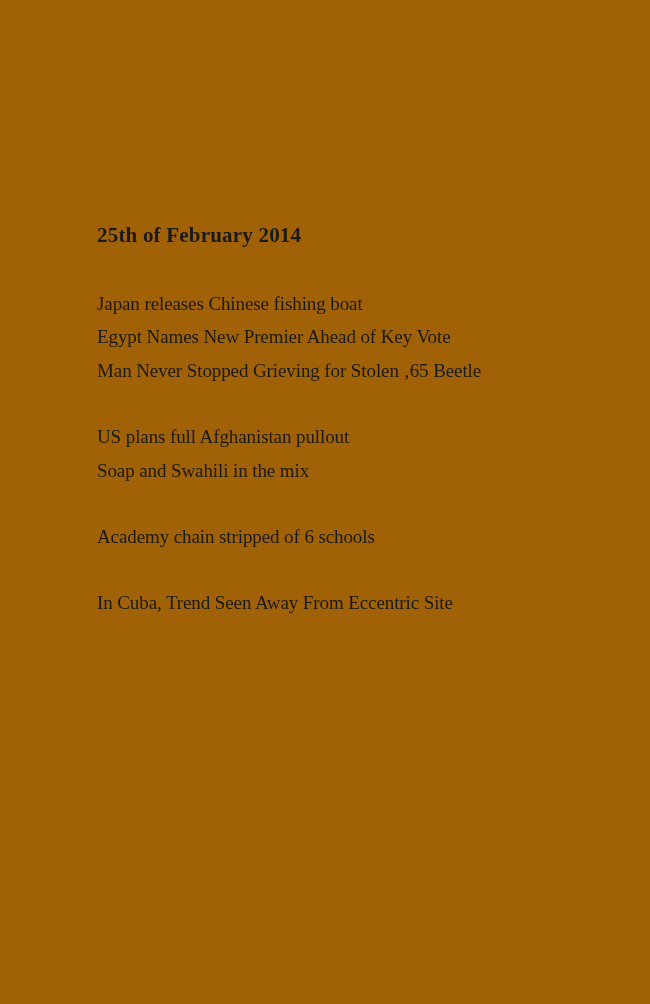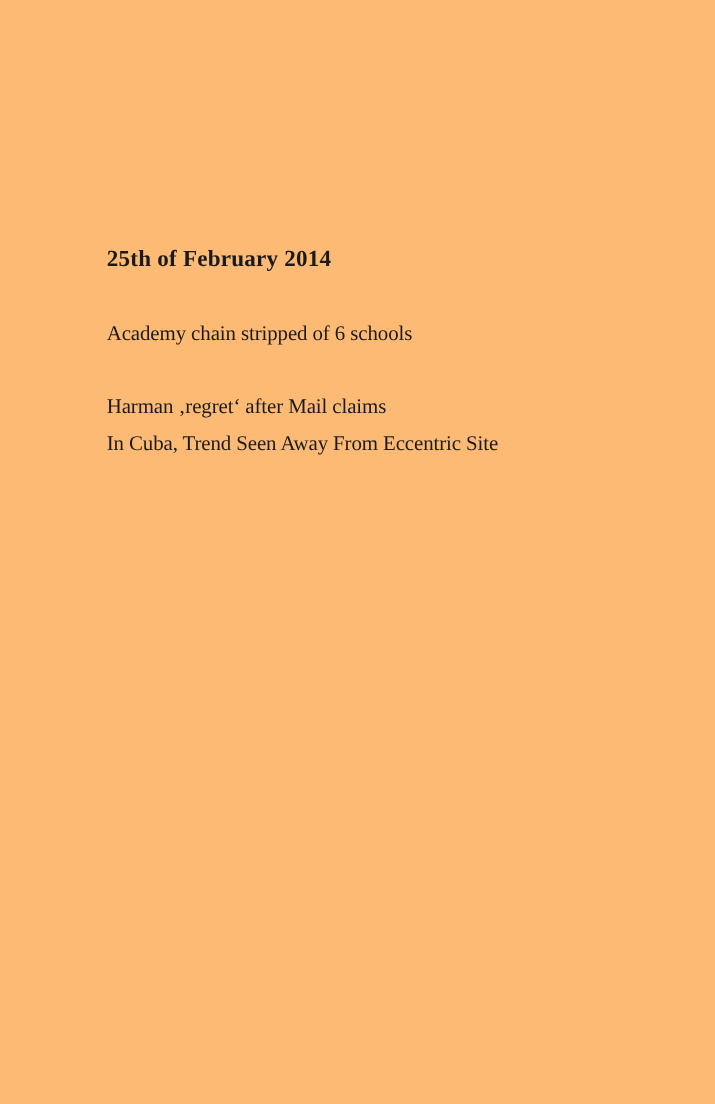--- a/index.html
+++ b/index.html
@@ -4,21 +4,21 @@
 <style>
   html, body {
     margin: 0;
     padding: 0;
     background: #ffffff;
   }
   .page {
     position: relative;
     width: 650px;
     height: 1004px;
-    background: #fdba74;
+    background: #a16207;
     overflow: hidden;
     font-family: "Liberation Serif", "DejaVu Serif", serif;
     color: #1a1a1a;
   }
   .content {
     position: absolute;
     top: 220px;
     left: 97px;
     right: 30px;
   }
@@ -40,27 +40,33 @@
   }
 </style>
 </head>
 <body>
 
 <div class="page">
   <div class="content">
 
     <h1 class="date-heading">25th of February 2014</h1>
 
+    <div class="headline-group">
+      <div class="headline">Japan releases Chinese fishing boat</div>
+      <div class="headline">Egypt Names New Premier Ahead of Key Vote</div>
+      <div class="headline">Man Never Stopped Grieving for Stolen ‚65 Beetle</div>
+    </div>
 
     <div class="headline-group">
+      <div class="headline">US plans full Afghanistan pullout</div>
+      <div class="headline">Soap and Swahili in the mix</div>
     </div>
 
     <div class="headline-group">
       <div class="headline">Academy chain stripped of 6 schools</div>
     </div>
 
     <div class="headline-group">
-      <div class="headline">Harman ‚regret‘ after Mail claims</div>
       <div class="headline">In Cuba, Trend Seen Away From Eccentric Site</div>
     </div>
 
   </div>
 </div>
 
 </body></html>

